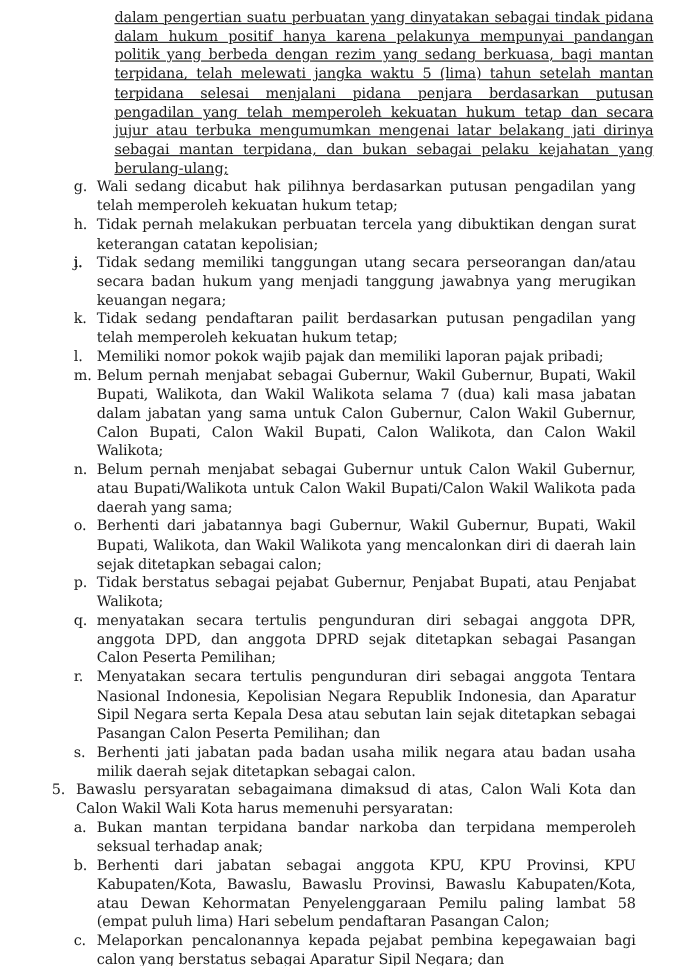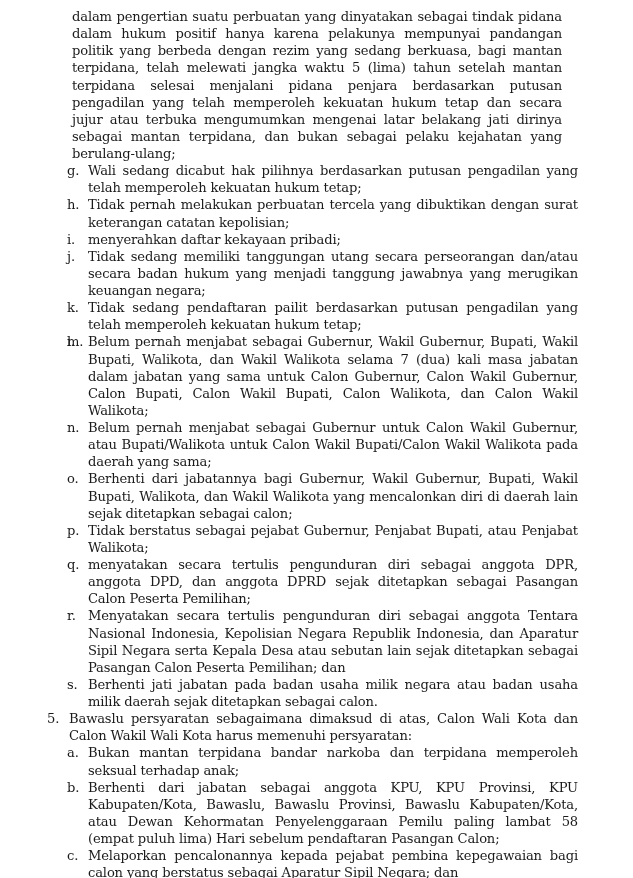--- a/index.html
+++ b/index.html
@@ -9,21 +9,21 @@
       color: #1a1a1a;
     }
     .page {
       position: absolute; left: 0; top: 8px; width: 633px;
       font-size: 13.1px; line-height: 17.12px;
       letter-spacing: -0.15px;
     }
     .para {
       margin: 0; text-align: justify; text-align-last: left;
     }
-    .cont { margin-left: 72px; width: 490px; }
+    .cont { margin-left: 104px; width: 490px; text-decoration: underline; }
     .item {
       position: relative; text-align: justify; text-align-last: left;
     }
     .sub { margin-left: 88px; width: 490px; }
     .num { margin-left: 69px; width: 509px; }
     .marker { position: absolute; top: 0; }
     .sub .marker { left: -21px; }
     .num .marker { left: -22px; }
     .subs { margin: 0; padding: 0; }
   </style>
@@ -37,32 +37,32 @@
     <div class="item sub">
       <span class="marker">g.</span>
       <span>Wali sedang dicabut hak pilihnya berdasarkan putusan pengadilan yang telah memperoleh kekuatan hukum tetap;</span>
     </div>
     <div class="item sub">
       <span class="marker">h.</span>
       <span>Tidak pernah melakukan perbuatan tercela yang dibuktikan dengan surat keterangan catatan kepolisian;</span>
     </div>
     <div class="item sub">
       <span class="marker">i.</span>
-      <span>menyerahkan daftar kekayaan pribadi;</span>
     </div>
     <div class="item sub">
       <span class="marker">j.</span>
       <span>Tidak sedang memiliki tanggungan utang secara perseorangan dan/atau secara badan hukum yang menjadi tanggung jawabnya yang merugikan keuangan negara;</span>
     </div>
     <div class="item sub">
       <span class="marker">k.</span>
       <span>Tidak sedang pendaftaran pailit berdasarkan putusan pengadilan yang telah memperoleh kekuatan hukum tetap;</span>
     </div>
     <div class="item sub">
       <span class="marker">l.</span>
+      <span>Memiliki nomor pokok wajib pajak dan memiliki laporan pajak pribadi;</span>
     </div>
     <div class="item sub">
       <span class="marker">m.</span>
       <span>Belum pernah menjabat sebagai Gubernur, Wakil Gubernur, Bupati, Wakil Bupati, Walikota, dan Wakil Walikota selama 7 (dua) kali masa jabatan dalam jabatan yang sama untuk Calon Gubernur, Calon Wakil Gubernur, Calon Bupati, Calon Wakil Bupati, Calon Walikota, dan Calon Wakil Walikota;</span>
     </div>
     <div class="item sub">
       <span class="marker">n.</span>
       <span>Belum pernah menjabat sebagai Gubernur untuk Calon Wakil Gubernur, atau Bupati/Walikota untuk Calon Wakil Bupati/Calon Wakil Walikota pada daerah yang sama;</span>
     </div>
     <div class="item sub">

